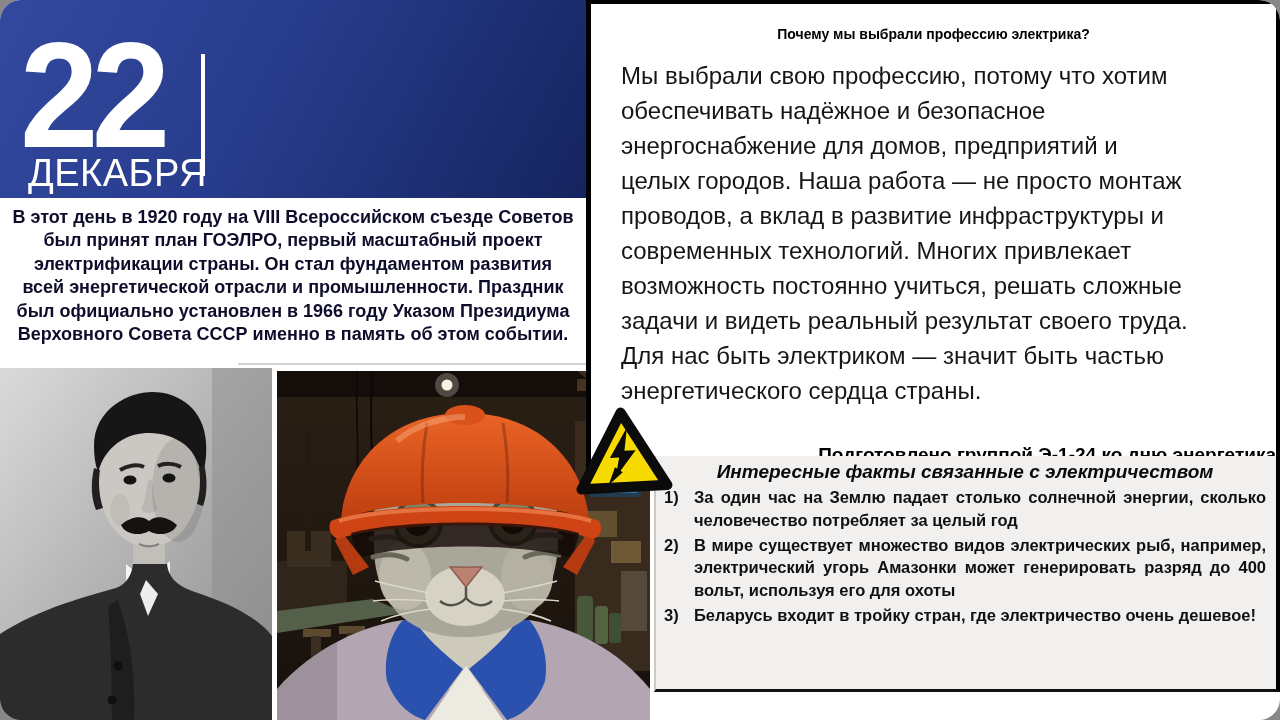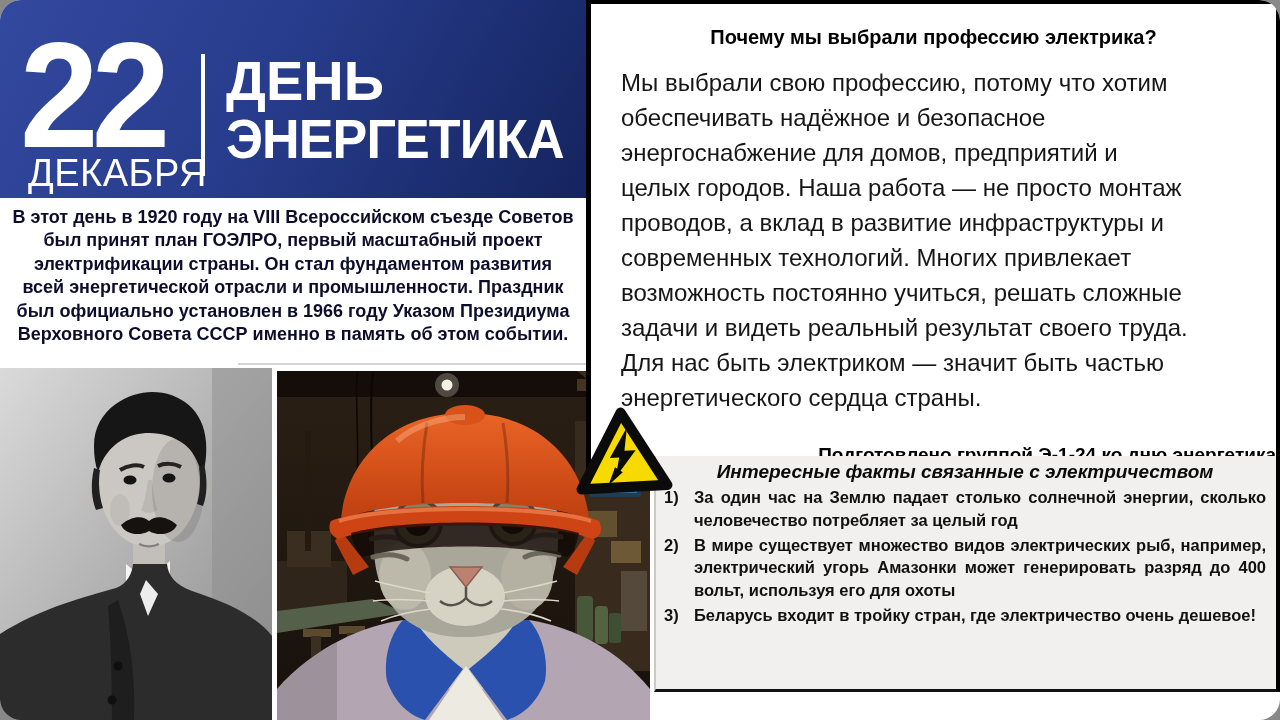--- a/index.html
+++ b/index.html
@@ -35,21 +35,21 @@
   .photo{position:absolute;display:block;}
   .tesla-photo{left:0;top:368px;width:272px;height:352px;}
   .cat-photo{left:277px;top:371px;width:373px;height:349px;z-index:1;}
   .slide-edge-line{position:absolute;left:238px;top:363px;width:348px;height:2px;background:#d4d4d4;}
   
   .right-panel{
     position:absolute;left:586px;top:0;width:694px;height:484px;box-sizing:border-box;
     background:#fff;border:4px solid #000;border-left-width:5px;border-bottom-width:6px;
     z-index:2;
   }
-  .rp-title{margin-top:22px;text-align:center;font-weight:bold;font-size:20px;color:#000;}
+  .rp-title{margin-top:22px;text-align:center;font-weight:bold;font-size:14px;color:#000;}
   .rp-body{
     margin:16px 20px 0 30px;font-size:24px;line-height:1.46;color:#161616;
     white-space:pre-line;
   }
   .rp-credit{position:absolute;left:0;right:0;bottom:12px;text-align:right;font-weight:bold;font-size:19px;color:#000;}
   
   .facts-panel{
     position:absolute;left:654px;top:456px;width:626px;height:236px;box-sizing:border-box;
     background:#f1f0ee;border-right:4px solid #000;border-bottom:3px solid #111;
     border-left:2px solid #ccc9c2;padding:5px 10px 0 8px;z-index:2;
@@ -63,24 +63,20 @@
 </style>
 </head>
 <body>
 
 <div class="poster">
 
   <div class="blue-header">
     <div class="day">22</div>
     <div class="month">ДЕКАБРЯ</div>
     <div class="vline"></div>
-    <div class="holiday">
-      <div class="holiday-l1">ДЕНЬ</div>
-      <div class="holiday-l2">ЭНЕРГЕТИКА</div>
-    </div>
   </div>
 
   <div class="history">В этот день в 1920 году на VIII Всероссийском съезде Советов
 был принят план ГОЭЛРО, первый масштабный проект
 электрификации страны. Он стал фундаментом развития
 всей энергетической отрасли и промышленности. Праздник
 был официально установлен в 1966 году Указом Президиума
 Верховного Совета СССР именно в память об этом событии.</div>
 
   <div class="slide-edge-line"></div>

